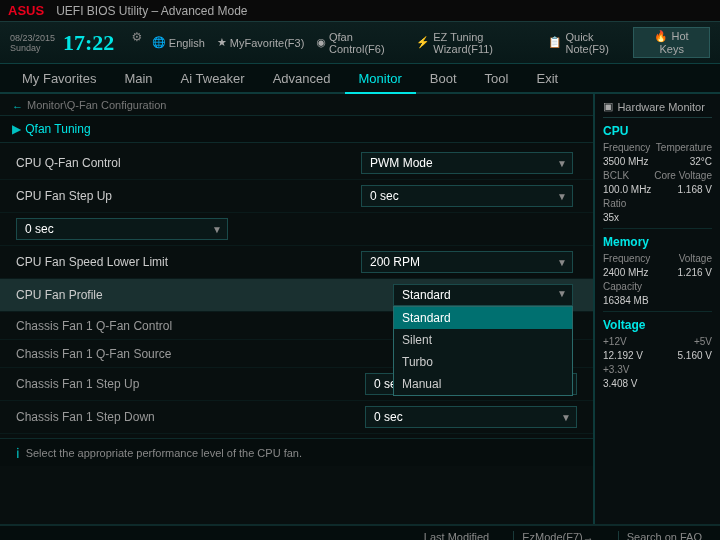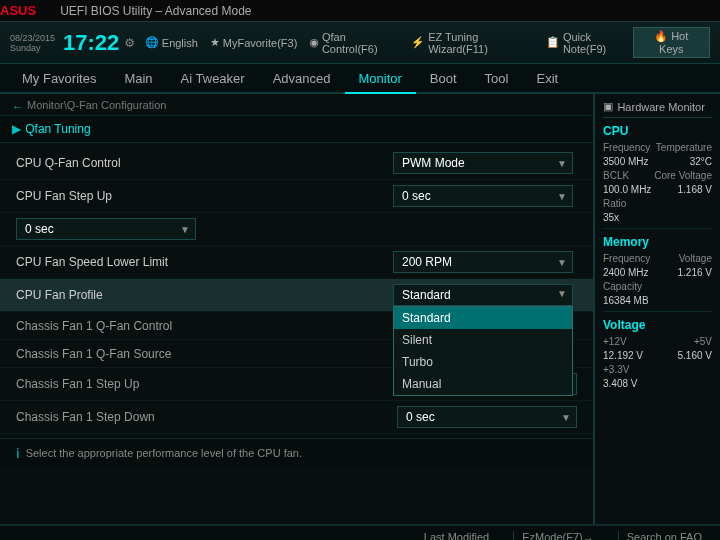--- a/index.html
+++ b/index.html
@@ -13,22 +13,22 @@
       overflow: hidden;
     }
 
     
     #top-bar {
       background: #0a0a0a;
       border-bottom: 1px solid #1a3a3a;
       height: 22px;
       display: flex;
       align-items: center;
-      padding: 0 0;
-      gap: 20px;
+      padding: 0 8px;
+      gap: 8px;
     }
     #asus-logo {
       color: #e8001c;
       font-weight: bold;
       font-size: 13px;
       margin-right: 4px;
     }
 
     
     #header {
@@ -155,21 +155,21 @@
       display: flex;
       align-items: center;
       gap: 4px;
     }
     .dropdown-box {
       background: #0a1818;
       border: 1px solid #1a4a4a;
       color: #fff;
       padding: 3px 24px 3px 8px;
       font-size: 12px;
-      width: 180px;
+      width: 212px;
       position: relative;
       cursor: pointer;
     }
     .dropdown-wrapper {
       position: relative;
       display: inline-block;
     }
     .dropdown-arrow {
       position: absolute;
       right: 6px;
@@ -319,21 +319,21 @@
 <div id="top-bar">
   <span id="asus-logo">ASUS</span>
   <span style="color:#aaa;font-size:12px;">UEFI BIOS Utility – Advanced Mode</span>
 </div>
 
 <div id="header">
   <div id="datetime">
     <span style="font-size:9px;color:#888;">08/23/2015</span>
     <span style="font-size:9px;color:#888;">Sunday</span>
   </div>
-  <div style="display:flex;align-items:center;gap:5px;">
+  <div style="display:flex;gap:17px;font-family:Liberation Serif, serif;">
     <span style="color:#00e5e5;font-size:22px;font-weight:bold;">17:22</span>
     <span style="color:#888;font-size:12px;cursor:pointer;">⚙</span>
   </div>
   <div id="header-icons">
     <span style="display:flex;align-items:center;gap:3px;color:#aaa;font-size:11px;cursor:pointer;">
       <span>🌐</span>
       <span>English</span>
     </span>
     <span style="display:flex;align-items:center;gap:3px;color:#aaa;font-size:11px;cursor:pointer;">
       <span>★</span>

